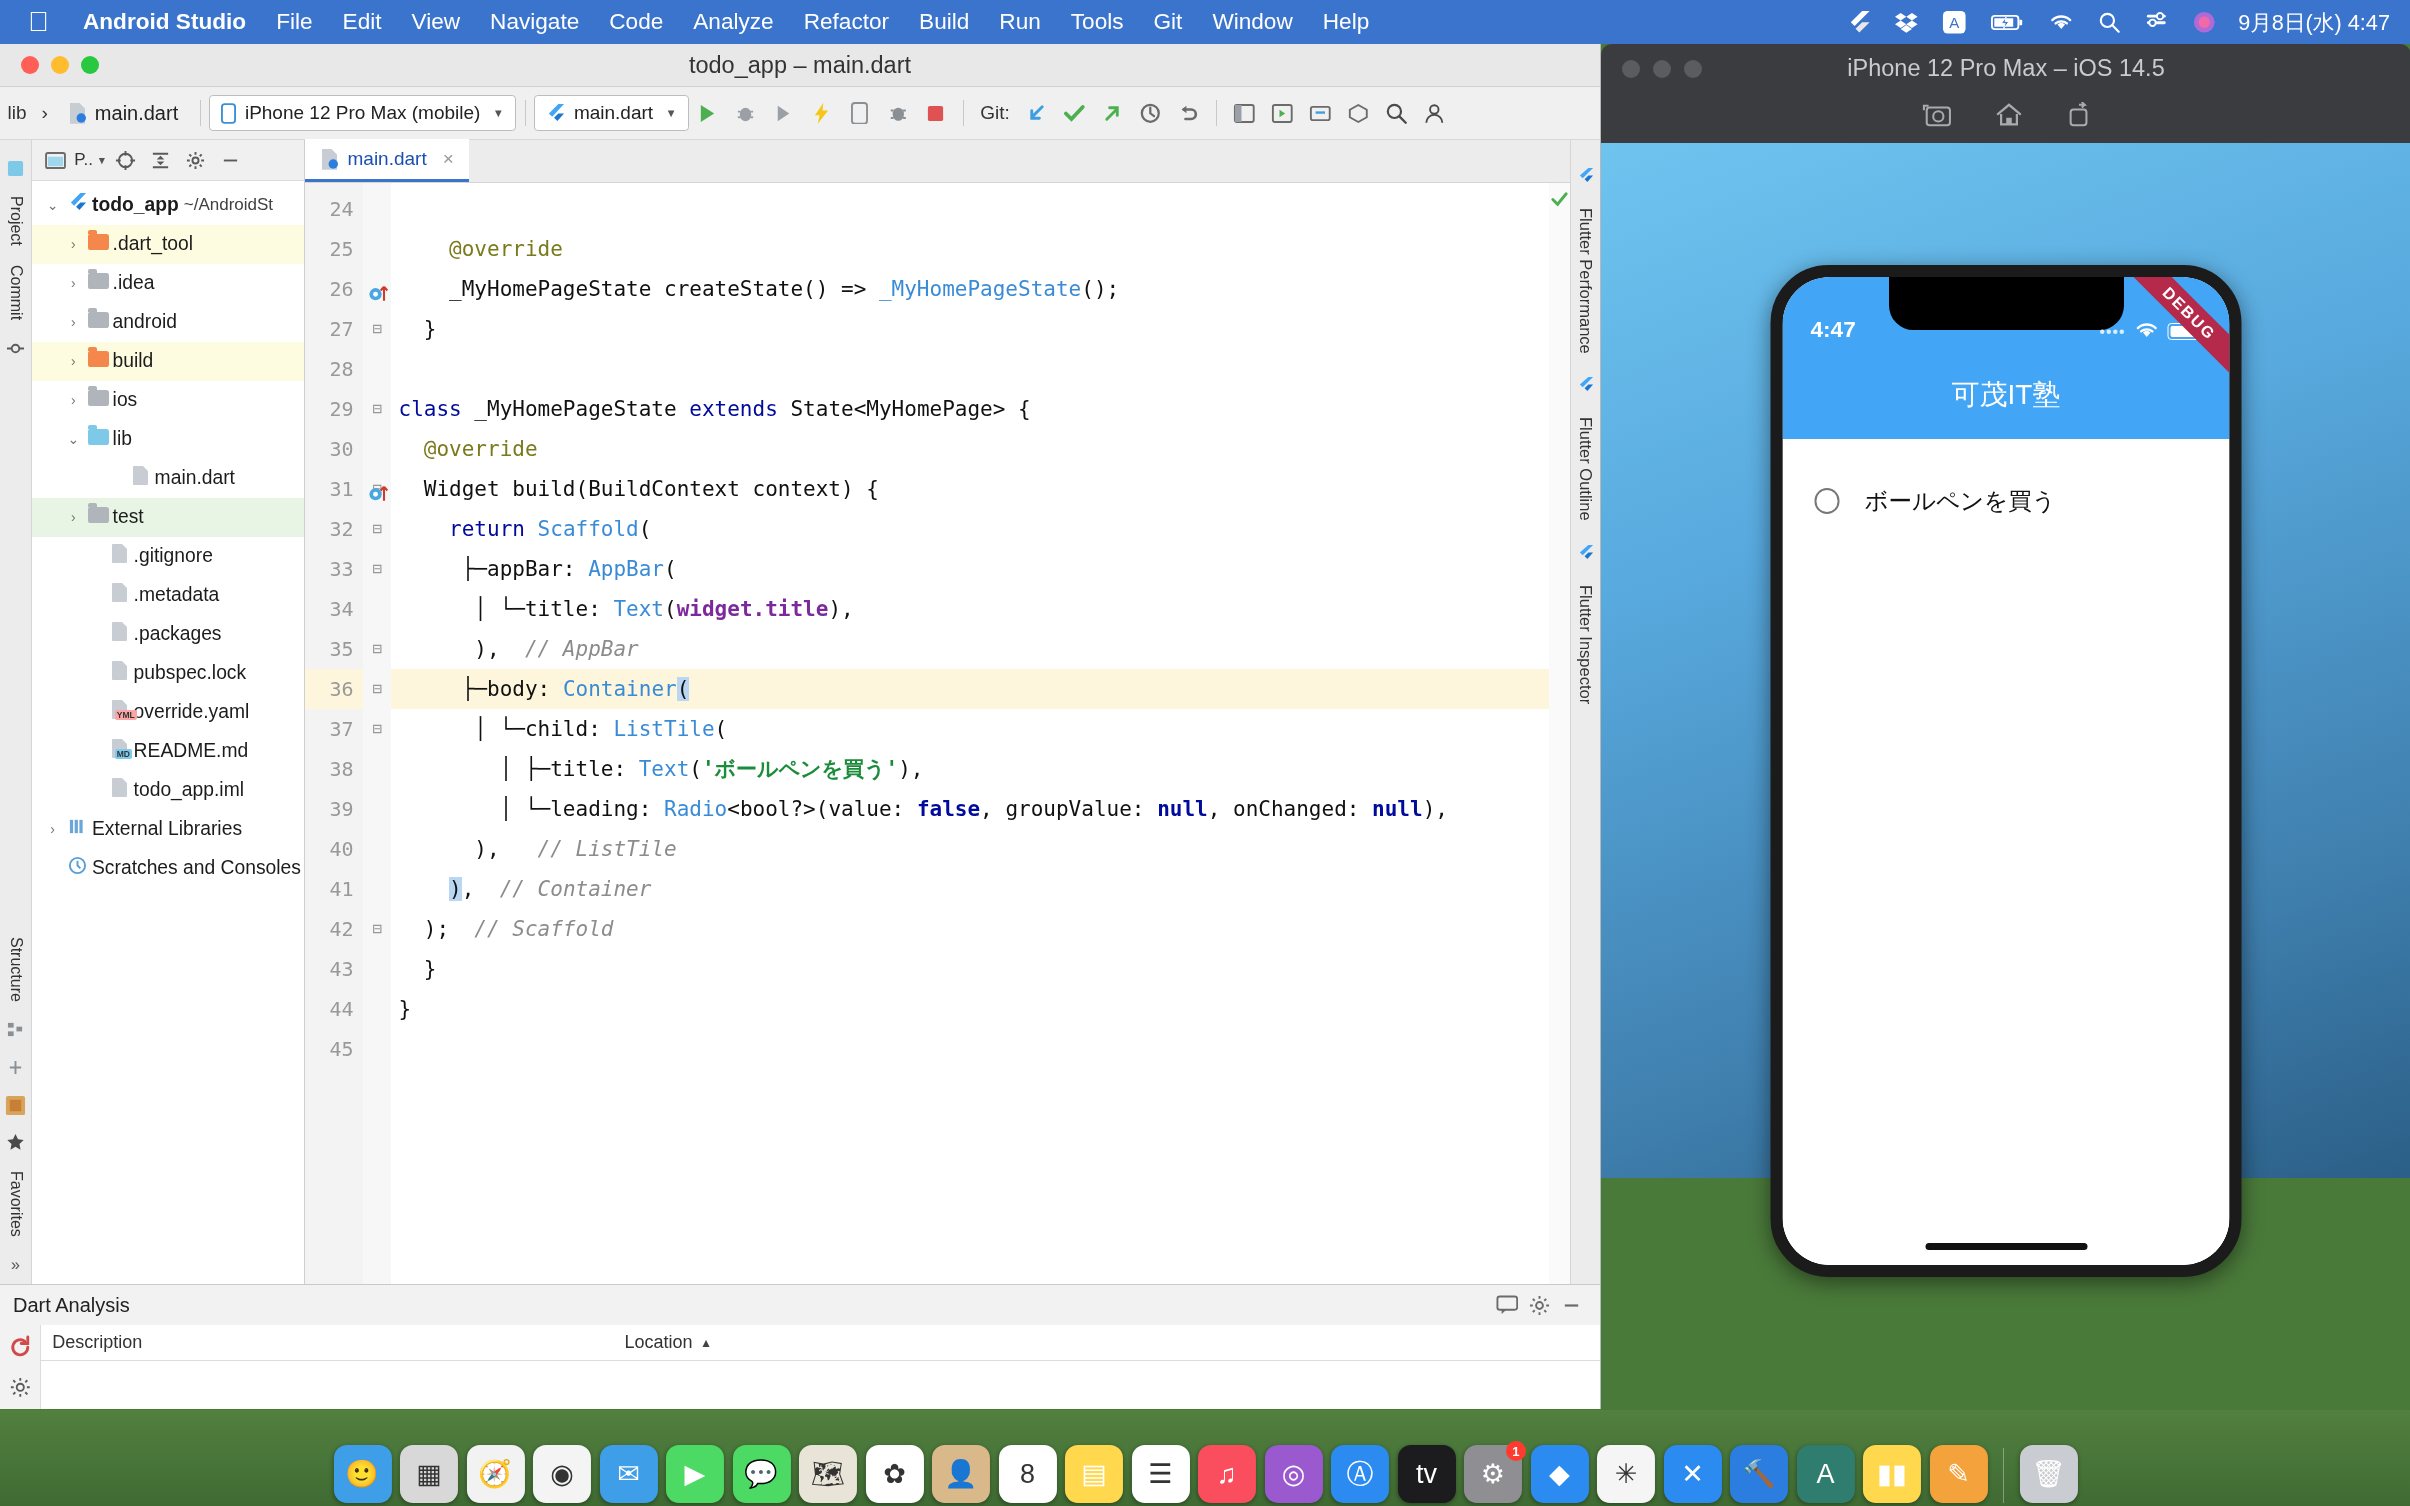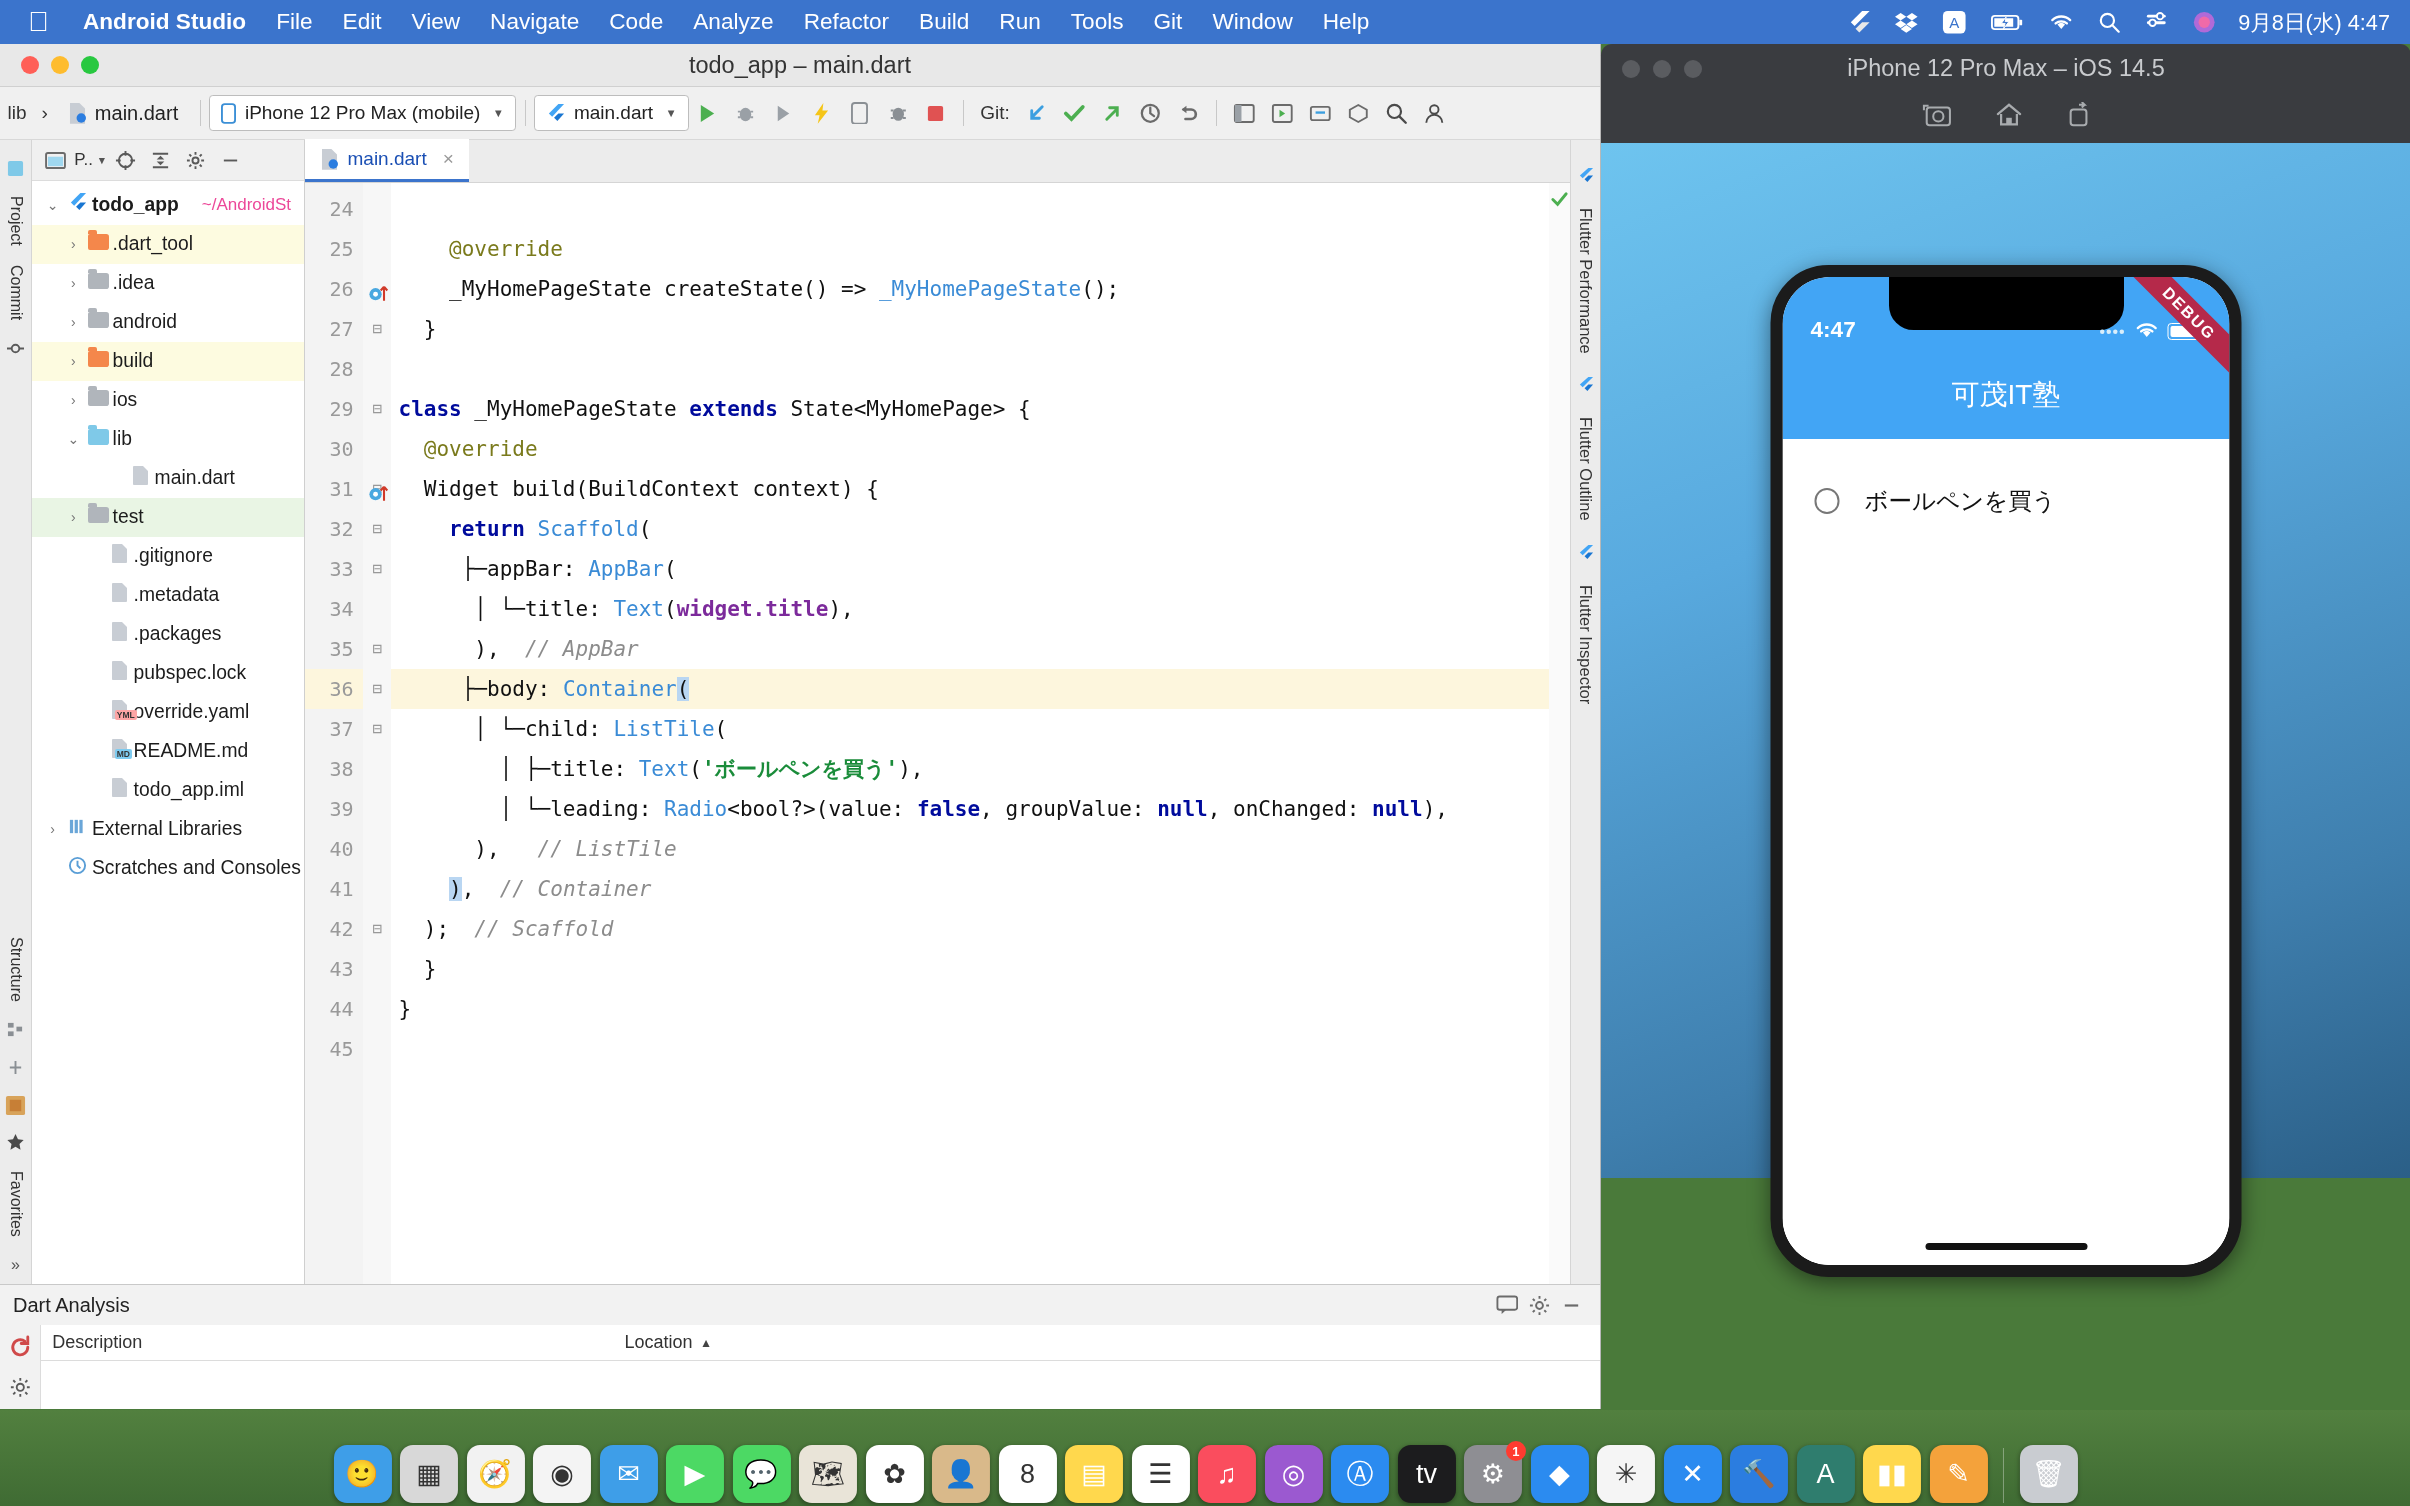--- a/index.html
+++ b/index.html
@@ -93,21 +93,21 @@
   }
   .pp-btn { width: 32px; height: 32px; display:flex;align-items:center;justify-content:center; font-size:16px; color:#555; }
   .pp-label { display:flex; align-items:center; gap:3.8px; font-size:17px; }
   #tree { flex: 1; overflow: hidden; padding-top: 4.7px; font-size: 19px; }
   .trow { display: flex; align-items: center; height: 39px; white-space: nowrap; }
   .trow .arrow { width: 22.6px; text-align: center; color: #777; font-size: 14px; flex:none;}
   .trow .ficon { width: 28px; text-align:center; flex:none; font-size: 17px; }
   .trow .tlabel { font-size: 19.3px; color: #1c1c1c; text-align: center; }
   .trow.yellow { background: #fdfbe0; }
   .trow.green  { background: #e9f5e4; }
-  .trow .tsub { color: #ec4899; font-size: 17px; margin-left: 23px; }
+  .trow .tsub { color: #404040; font-size: 17px; margin-left: 5px; }
   .t-olive { color: #7d7d2e; }
   .t-blue  { color: #2244cc; }
   .fold { display:inline-block; width:21px; height:16px; border-radius: 1.9px 2.8px 2.8px 1.9px; position: relative; }
   .fold::before{content:"";position:absolute;top:-3.8px;left:0;width:8.5px;height:3.8px;border-radius:1.9px 1.9px 0 0;background:inherit;}
   .doc { display:inline-block; width:15px; height:19px; background:#c8cdd4; position:relative; border-radius:0.9px;}
   .doc::after{content:"";position:absolute;top:0;right:0;border-left:5.6px solid transparent;border-top:5.6px solid #fff;}
   .badge-sm { position:absolute; left:2.8px; bottom:-0.9px; font-size:8.5px; font-weight:bold; padding:0 1.9px; border-radius:1.9px; color:#333;}
 
   
   #editor-area { flex: 1; display: flex; flex-direction: column; background: #fff; min-width: 0;}
@@ -128,21 +128,21 @@
   .gmark { position:absolute; right:-26px; top:8.5px; width:21px;height:21px;}
   #foldcol { width: 28px; background: #f7f7f7; font-family:"DejaVu Sans Mono",monospace; font-size: 16px; color:#999; padding-top:5.6px;}
   #foldcol .ln{height:40px;line-height:40px;text-align:center;}
   #code {
     flex: 1; font-family: "DejaVu Sans Mono", monospace; font-size: 21px;
     padding-top: 5.6px; white-space: pre; overflow: hidden; color: #111;
     position: relative;
   }
   #code .ln { height: 40px; line-height: 40px; padding-left: 7.5px;}
   #code .ln.hl { background: #fdf6dd; }
-  .kw   { color: #000b9c; font-weight: bold; }
+  .kw   { color: #000b9c; font-weight: normal; }
   .typ  { color: #3a8bd6; }
   .ann  { color: #7a7a1c; }
   .str  { color: #1a8c3a; font-weight: bold;}
   .cmt  { color: #8c8c8c; font-style: italic; }
   .fld  { color: #7c2a9b; font-weight: bold;}
   .lit  { color: #000b9c; font-weight: bold;}
   #scroll-marks{position:absolute;right:0;top:0;width:21px;height:100%;background:#fafafa;}
 
   
   #right-rail {

